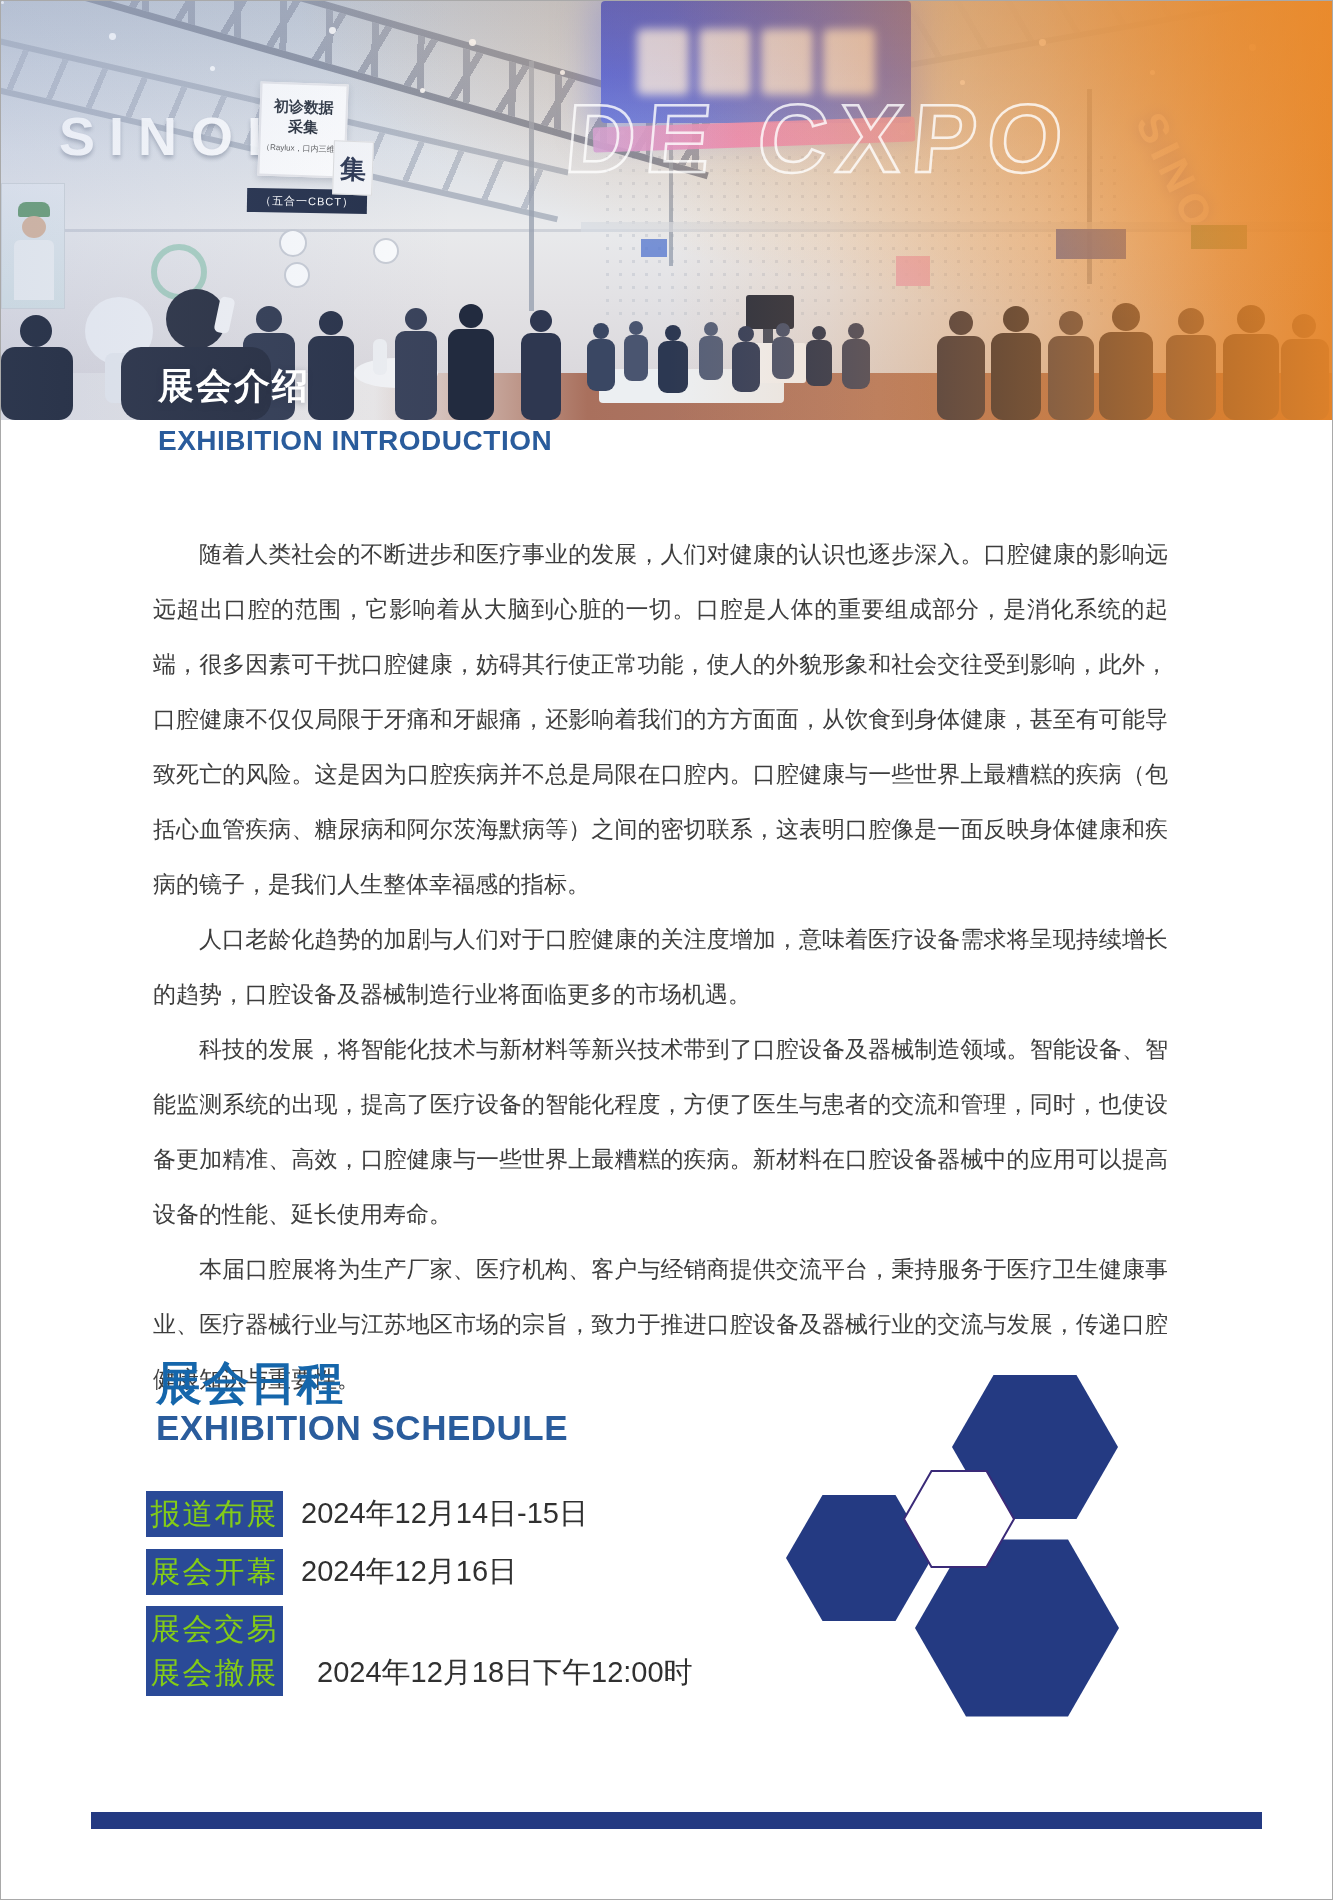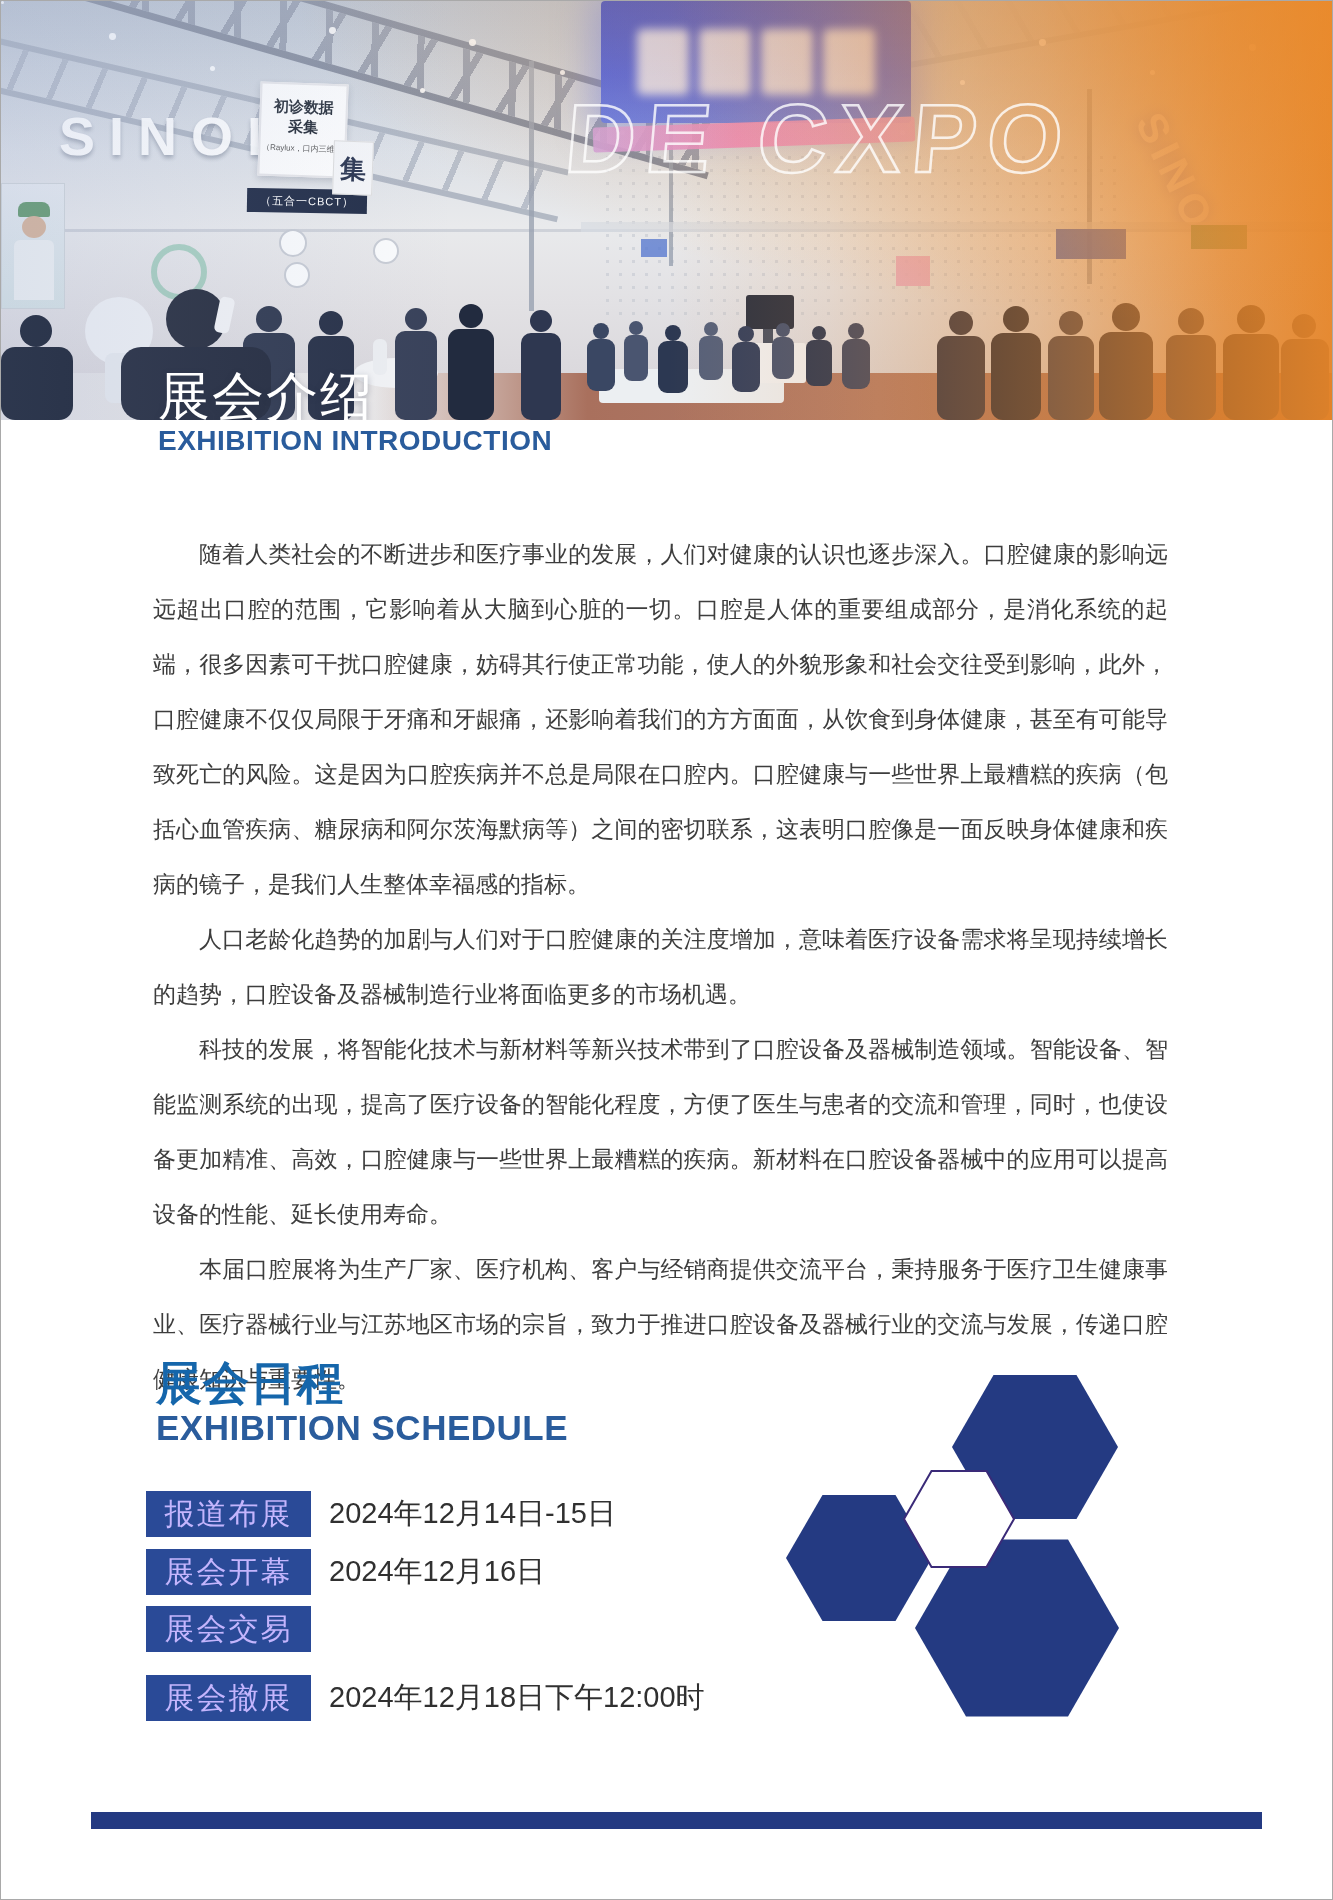--- a/index.html
+++ b/index.html
@@ -110,21 +110,21 @@
                linear-gradient(180deg,rgba(222,229,241,.22),rgba(255,255,255,0) 45%);}
   .orange-overlay{left:0;top:0;width:1333px;height:419px;
     background:radial-gradient(ellipse at 100% 0%,rgba(238,140,40,.55),transparent 55%),
       linear-gradient(270deg,rgba(230,133,40,.95) 0%,rgba(230,133,40,.8) 8%,rgba(231,140,52,.45) 22%,rgba(233,150,70,.15) 38%,rgba(233,150,70,0) 50%);}
   .watermark{
     left:565px;top:82px;font-size:97px;font-weight:800;letter-spacing:10px;
     color:transparent;-webkit-text-stroke:2.5px rgba(255,255,255,.88);
     transform:skewX(-5deg);opacity:.9;white-space:nowrap;
   }
   .hero-title{
-    left:157px;top:361px;color:#ffffff;font-size:52px;font-weight:400;letter-spacing:2px;
+    left:157px;top:361px;color:#ffffff;font-size:36px;font-weight:700;letter-spacing:2px;
     text-shadow:0 2px 6px rgba(40,50,70,.35);
   }
   
   .intro-sub{
     position:absolute;left:157px;top:424px;font-size:28px;font-weight:600;
     color:var(--c-subtitle_blue,#2a5c9c);letter-spacing:.5px;
   }
   .intro-text{
     position:absolute;left:152px;top:526px;width:1015px;
     font-size:23px;line-height:55px;color:#3d3d3d;text-align:justify;
@@ -136,24 +136,24 @@
   }
   .sched-sub{
     position:absolute;left:155px;top:1407px;font-size:35px;font-weight:700;
     color:var(--c-subtitle_blue,#2a5c9c);letter-spacing:.5px;
   }
   .schedule{position:absolute;left:145px;top:1490px;width:640px;height:230px;}
   .sched-row{position:absolute;left:0;display:flex;align-items:center;}
   .sched-row:nth-child(1){top:0;}
   .sched-row:nth-child(2){top:58px;}
   .sched-row:nth-child(3){top:115px;}
-  .sched-row:nth-child(4){top:184px;}
+  .sched-row:nth-child(4){top:159px;gap:16px;}
   .sched-label{
-    width:165px;height:46px;background:var(--c-schedule_box_blue,#2a4a97);
-    color:#c4b5fd;font-size:30px;font-weight:500;letter-spacing:2px;
+    width:137px;height:46px;background:var(--c-schedule_box_blue,#2a4a97);
+    color:#84cc16;font-size:30px;font-weight:500;letter-spacing:2px;
     display:flex;align-items:center;justify-content:center;flex:none;
   }
   .sched-value{margin-left:18px;font-size:29px;color:#303030;white-space:nowrap;}
   .hexagons{position:absolute;left:780px;top:1360px;width:360px;height:370px;}
   .bottom-bar{
     position:absolute;left:90px;top:1811px;width:1171px;height:17px;
     background:var(--c-bar_navy,#243a82);
   }
 </style>
 </head>

